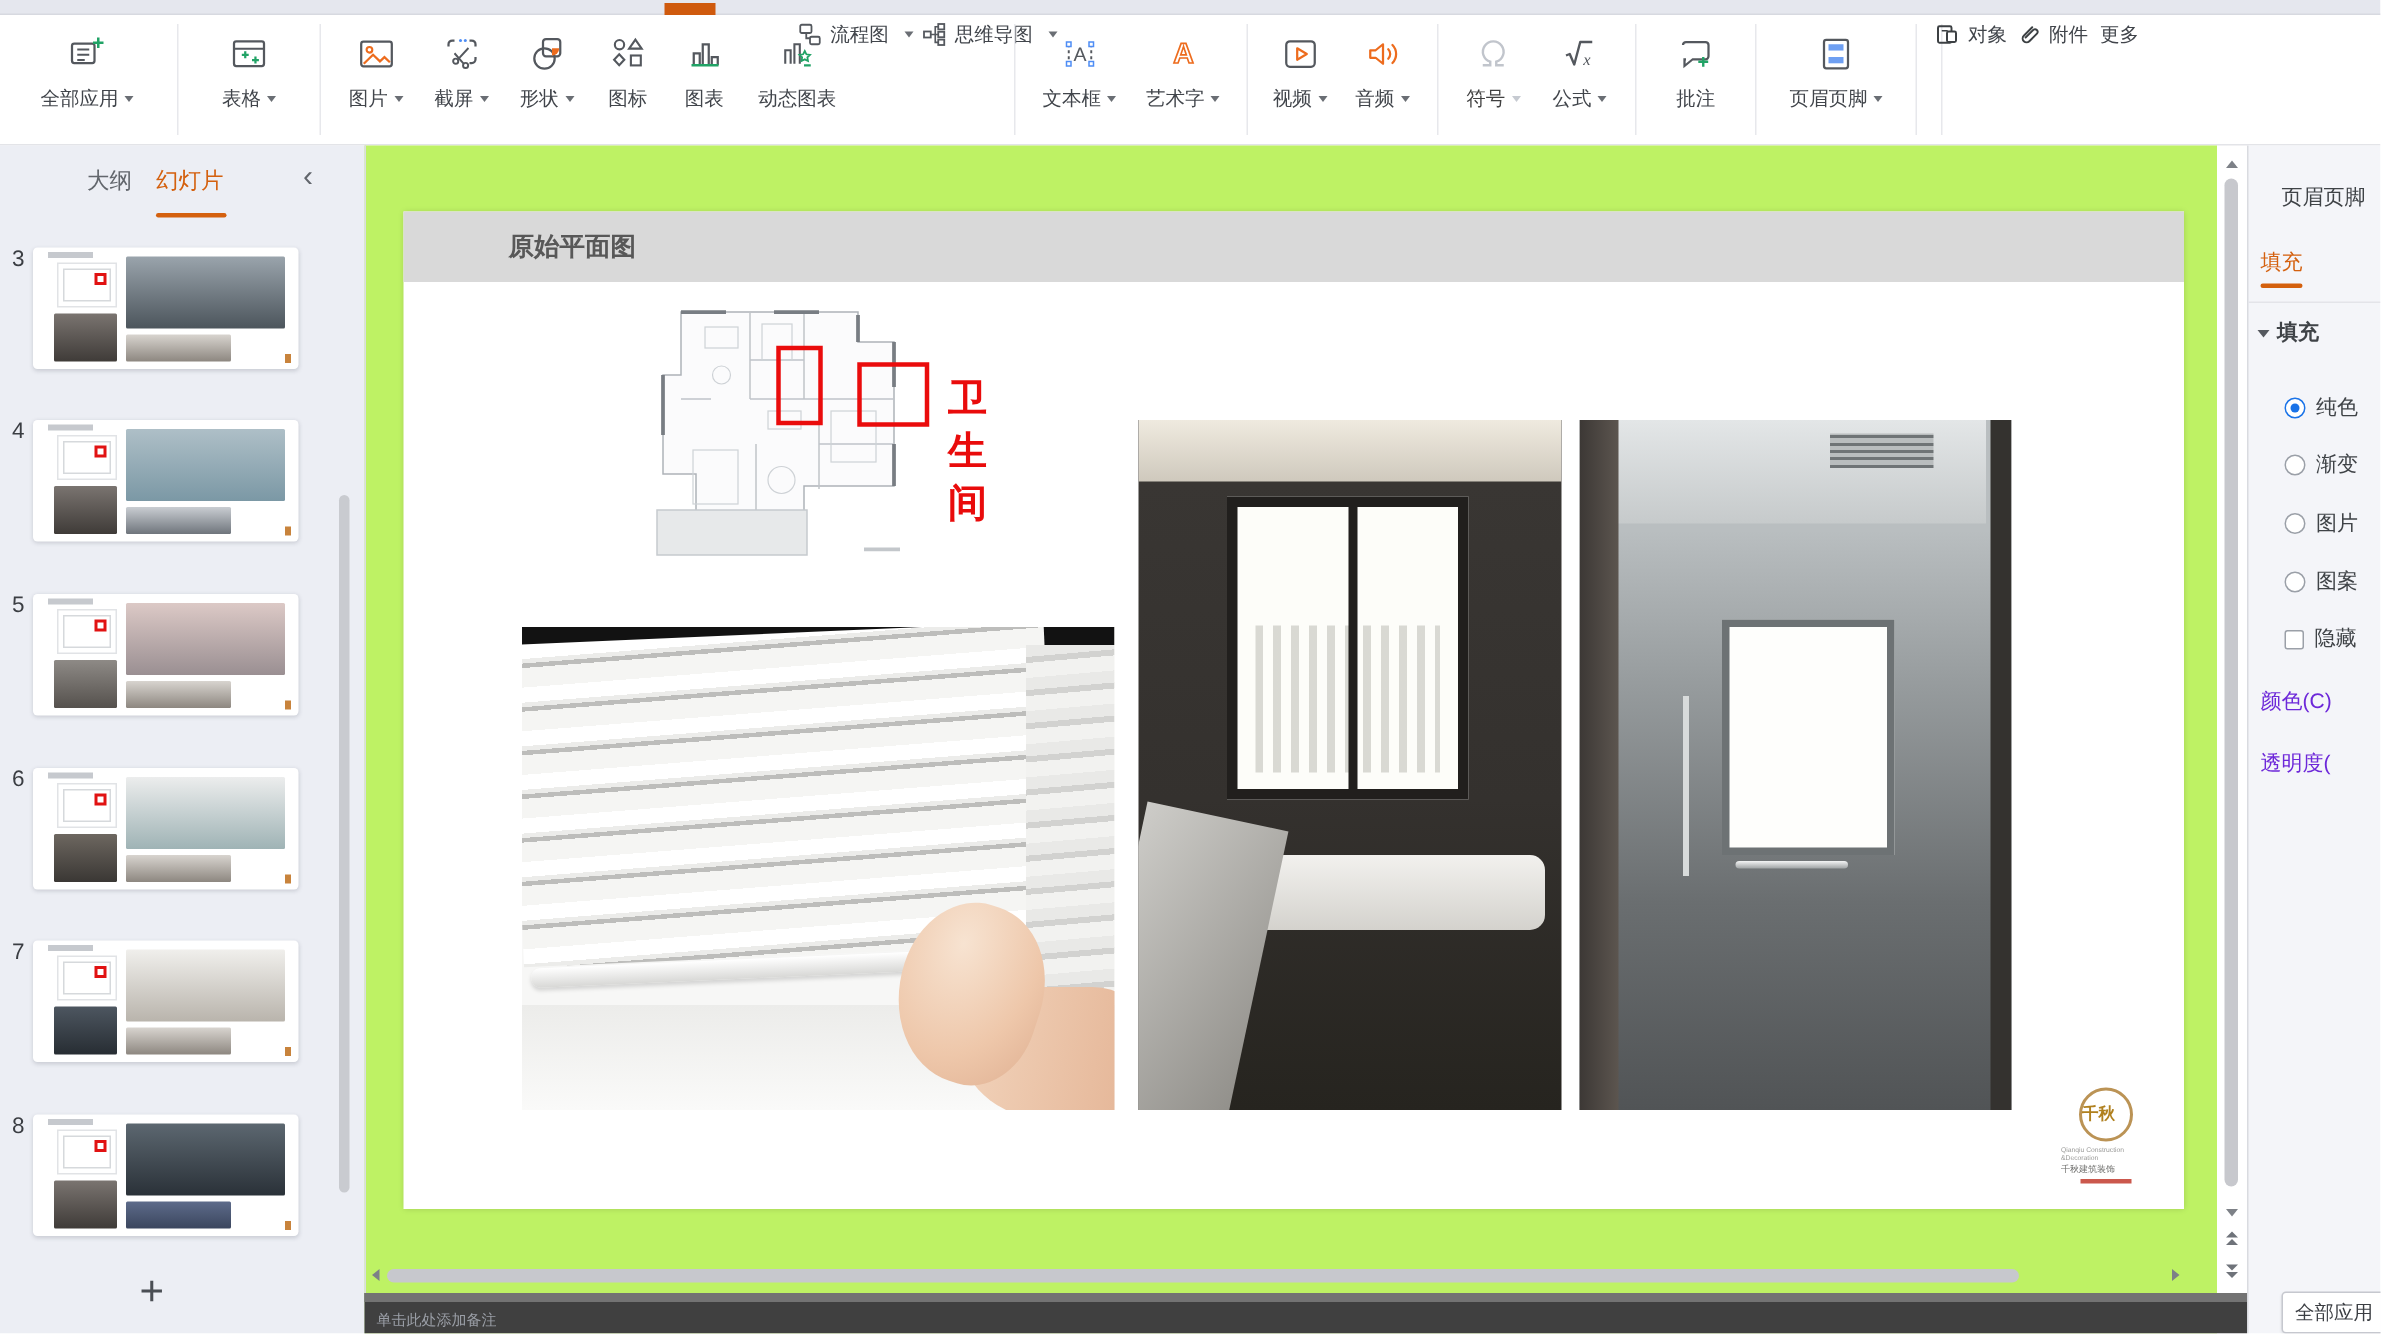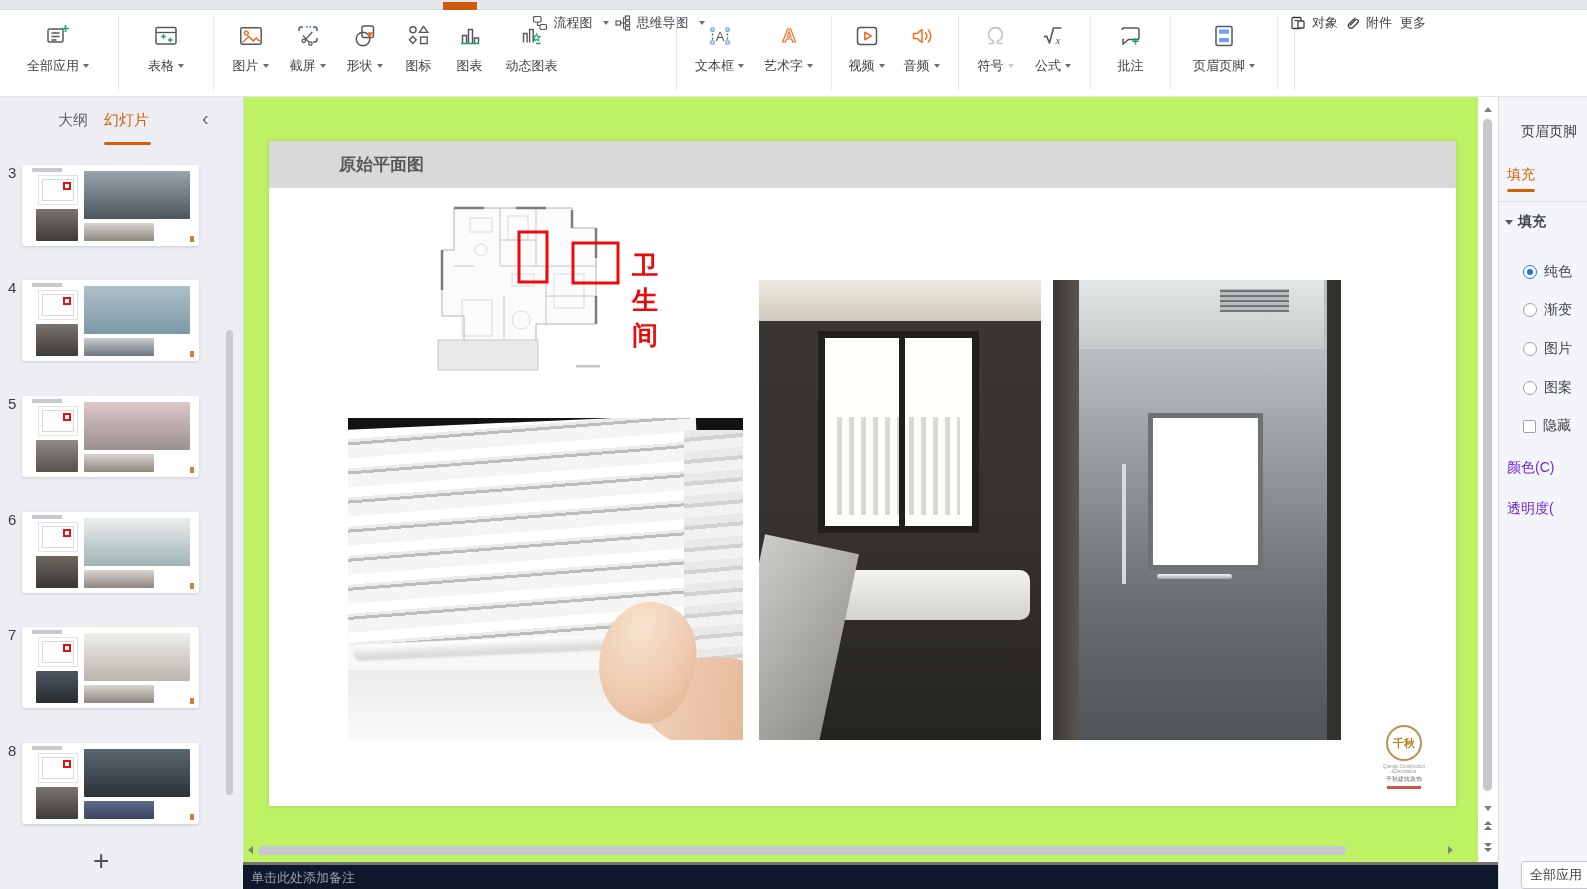--- a/index.html
+++ b/index.html
@@ -76,40 +76,40 @@
 .b1-sink{position:absolute;left:-6%;top:57%;width:34%;height:46%;background:linear-gradient(115deg,#cdccc8,#8f8d88);transform:rotate(12deg)}
 .bath2{left:784px;top:139px;width:288px;height:460px;background:linear-gradient(180deg,#b9bec0 16%,#979c9e 38%,#6a6e70 70%,#515456 100%)}
 .b2-ceil{position:absolute;left:6%;top:0;width:88%;height:15%;background:linear-gradient(#e3e6e7,#c6cacb)}
 .b2-vent{position:absolute;left:58%;top:2%;width:24%;height:5%;background:repeating-linear-gradient(0deg,#6f7476 0 2px,#b9bdbe 2px 5px)}
 .b2-doorL{position:absolute;left:0;top:0;width:9%;height:100%;background:linear-gradient(90deg,#3c3835,#5c554f)}
 .b2-doorR{position:absolute;right:0;top:0;width:5%;height:100%;background:#34322f}
 .b2-win{position:absolute;left:33%;top:29%;width:40%;height:34%;background:#fefefc;border:5px solid #6d7274}
 .b2-handle{position:absolute;left:36%;top:64%;width:26%;height:5px;background:linear-gradient(#f4f5f5,#9fa3a4);border-radius:3px}
 .b2-shower{position:absolute;left:24%;top:40%;width:4px;height:26%;background:#d8dbdb}
 
-.slide-logo{position:absolute;left:1105px;top:584px;width:60px;text-align:center}
+.slide-logo{position:absolute;left:1105px;top:584px;width:60px;}
 .logo-circle{width:36px;height:36px;margin:0 auto;border:2px solid #bb9355;border-radius:50%;color:#b0801f;font-size:11px;font-weight:bold;line-height:32px}
 .logo-en{font-size:4.5px;color:#9a9a98;margin-top:3px;line-height:5px}
 .logo-cn{font-size:6px;color:#6d6d6b;margin-top:1px}
 .logo-redline{width:34px;height:3px;background:#c23b2e;margin:2px auto 0;opacity:.85}
 
 .hscroll-thumb{position:absolute;left:14px;top:749px;width:1088px;height:9px;background:#c7c8cd;border-radius:5px}
 .tri{width:0;height:0;position:absolute}
 .tri-l{border-top:4.5px solid transparent;border-bottom:4.5px solid transparent;border-right:5px solid #7d8187;left:4px;top:749px}
 .tri-r{border-top:4.5px solid transparent;border-bottom:4.5px solid transparent;border-left:5px solid #7d8187;left:1204px;top:749px}
 .vscroll{position:absolute;left:1479px;top:97px;width:19px;height:766px}
 .vs-up{border-left:4.5px solid transparent;border-right:4.5px solid transparent;border-bottom:5px solid #7d8187;left:5px;top:10px}
 .vs-thumb{position:absolute;left:4px;top:22px;width:9px;height:672px;background:#c7c8cd;border-radius:5px}
 .vs-down{border-left:4.5px solid transparent;border-right:4.5px solid transparent;border-top:5px solid #7d8187;left:5px;top:709px}
 .dbl{position:absolute;left:5px;display:flex;flex-direction:column;gap:1px}
 .dbl span{width:0;height:0;border-left:4.5px solid transparent;border-right:4.5px solid transparent}
 .dbl-up{top:724px}.dbl-up span{border-bottom:4.5px solid #6f737a}
 .dbl-down{top:746px}.dbl-down span{border-top:4.5px solid #6f737a}
 
-.notes{position:absolute;left:243px;top:862px;width:1255px;height:27px;background:#0f172a;border-top:3px solid #737373;font-size:13px;color:#9b9fa7;line-height:26px;padding-left:8px}
+.notes{position:absolute;left:243px;top:862px;width:1255px;height:27px;background:#404040;border-top:6px solid #737373;font-size:10px;color:#9b9fa7;line-height:26px;padding-left:8px}
 
 .rpanel{position:absolute;left:1498px;top:97px;width:89px;height:792px;background:#f4f5f9;border-left:1px solid #d9dbe0}
 .rp-title{position:absolute;left:22px;top:26px;font-size:14px;color:#3f4347;white-space:nowrap}
 .rp-tab{position:absolute;left:8px;top:69px;font-size:14px;color:#d4600e;cursor:pointer}
 .rp-tab-underline{position:absolute;left:8px;top:92px;width:28px;height:3px;background:#d4600e;border-radius:2px}
 .rp-divider{position:absolute;left:0;top:104px;width:100%;height:1px;background:#e3e4e9}
 .rp-section{position:absolute;left:6px;top:116px;font-size:14px;font-weight:bold;color:#3f4347;white-space:nowrap;display:flex;align-items:center;gap:5px}
 .rp-caret{width:0;height:0;border-left:4px solid transparent;border-right:4px solid transparent;border-top:5px solid #55595f}
 .rp-opt{position:absolute;left:24px;display:flex;align-items:center;gap:7px;font-size:14px;color:#3f4347;white-space:nowrap;cursor:pointer}
 .radio{width:14px;height:14px;border-radius:50%;border:1.5px solid #9ba0a8;background:#fff;position:relative;flex:0 0 auto}

